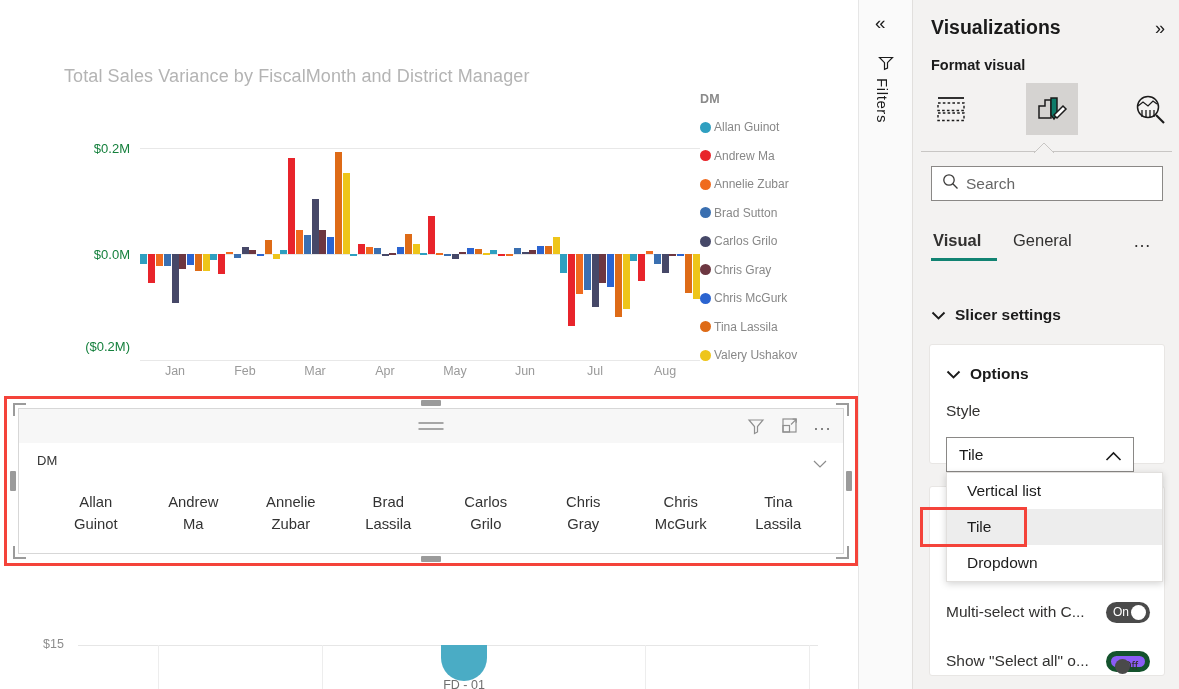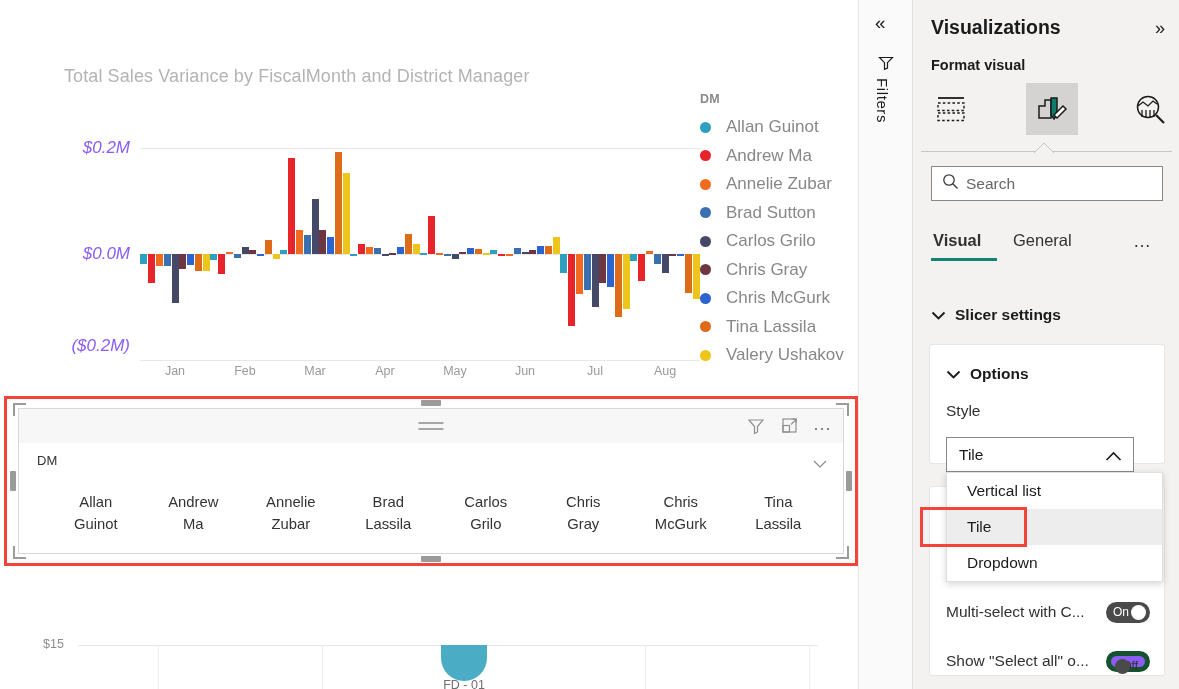--- a/index.html
+++ b/index.html
@@ -20,34 +20,34 @@
   
   #col-visual { position: absolute; left: 0; top: 0; width: 858px; height: 392px; background:#fff; }
   #col-title {
     position: absolute; left: 64px; top: 66px;
     font-size: 18px; color: #b4b4b4; letter-spacing: .1px; white-space: nowrap;
   }
   #plot { position: absolute; left: 140px; top: 148px; width: 560px; height: 212px; }
   .gridline { position: absolute; left: 0; width: 560px; height: 1px; background: #e8e8e8; }
   .ytick {
     position: absolute; right: 100%; margin-right: 10px;
-    font-size: 17px; color: #8b5cf6; white-space: nowrap; transform: translateY(-50%); font-style: italic;
+    font-size: 13px; color: #15803d; white-space: nowrap; transform: translateY(-50%);
   }
   .xtick {
     position: absolute; top: 216px; font-size: 12.5px; color: #9a9a9a;
     transform: translateX(-50%); white-space: nowrap;
   }
   .bar { position: absolute; width: 7px; }
 
   
   #legend { position: absolute; left: 700px; top: 92px; width: 150px; }
   #legend-title { font-size: 12.5px; color: #8a8a8a; font-weight: bold; margin-bottom: 7px; letter-spacing:.2px;}
   .legend-row { display: flex; align-items: center; height: 28.5px; }
   .legend-swatch { width: 11px; height: 11px; border-radius: 50%; flex: 0 0 auto; }
-  .legend-label { font-size: 17px; color: #888888; margin-left: 15px; white-space: nowrap; }
+  .legend-label { font-size: 12px; color: #888888; margin-left: 3px; white-space: nowrap; }
 
   
   #slicer-wrap { position: absolute; left: 4px; top: 396px; width: 854px; height: 170px; }
   #slicer-select { position: absolute; inset: 0; border: 3px solid #f4433a; }
   #slicer { position: absolute; left: 14px; top: 12px; width: 826px; height: 146px;
             background: #fff; border: 1px solid #d7d7d7; }
   #slicer-header { position: absolute; left:0; top:0; right:0; height: 34px; background: #f7f7f7; }
   #slicer-drag { position:absolute; left: 50%; top: 13px; transform: translateX(-50%); }
   #slicer-drag i { display:block; width: 25px; height: 2px; background:#a6a6a6; margin-bottom: 4px; }
   .sl-icon { position: absolute; top: 8px; cursor: pointer; }

